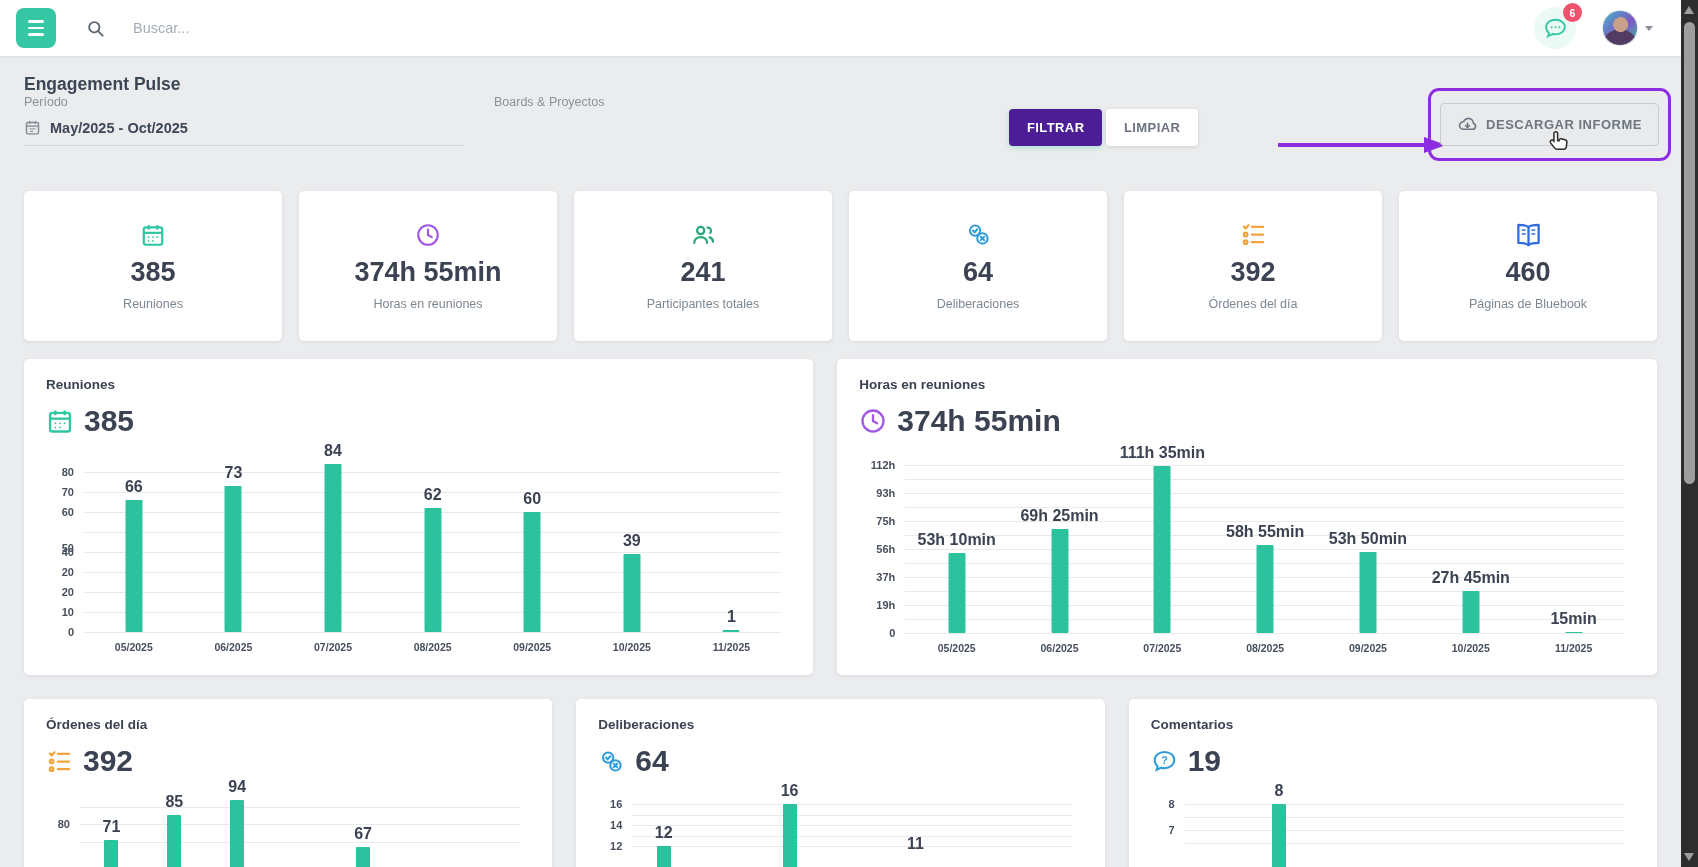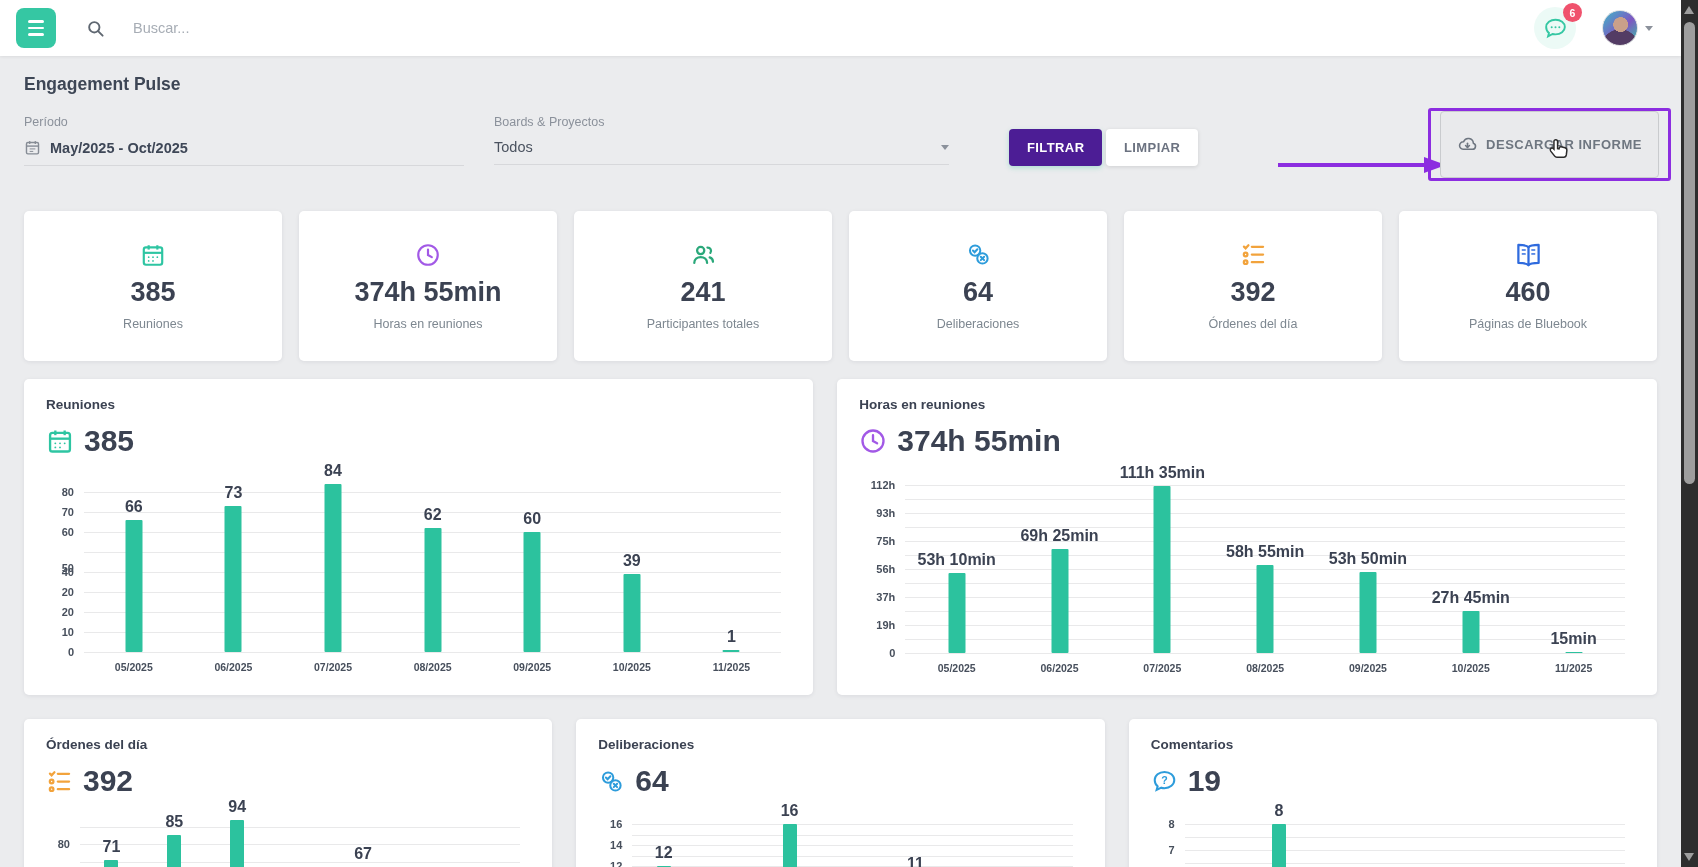--- a/index.html
+++ b/index.html
@@ -28,35 +28,35 @@
   .avatar { width:36px; height:36px; border-radius:50%;
     background:
       radial-gradient(circle at 52% 40%, #c9a08a 0 27%, rgba(0,0,0,0) 28%),
       radial-gradient(circle at 50% 108%, #533c64 0 45%, rgba(0,0,0,0) 46%),
       linear-gradient(135deg,#3fb8c9 0%, #7e57c2 55%, #35c7a3 100%);
     border:1px solid #e2e2e2; }
   .caret { width:0; height:0; border-left:4.5px solid transparent; border-right:4.5px solid transparent; border-top:5.5px solid #8b919b; }
 
   
   .content { position:relative; width:1681px; padding:18px 24px 0 24px; }
-  .page-title { font-size:17.5px; font-weight:bold; color:#3d4655; margin-bottom:20px; }
+  .page-title { font-size:17.5px; font-weight:bold; color:#3d4655; }
 
   
   .filter-row { position:relative; height:76px; }
   .field { position:absolute; top:0; }
   .field-period { left:0; width:440px; }
   .field-boards { left:470px; width:455px; }
   .field-label { font-size:12.5px; color:#8b919b; margin-bottom:10px; }
   .field-value { display:flex; align-items:center; gap:9px; font-size:14.5px; font-weight:bold; color:#3e4757; padding-bottom:9px; border-bottom:1px solid #d7d8db; cursor:pointer; }
   .field-boards .field-value { font-weight:normal; color:#4a525f; justify-content:space-between; }
   .btn { border:none; border-radius:4px; font-size:13px; font-weight:bold; letter-spacing:.4px; padding:11px 18px; cursor:pointer; font-family:"Liberation Sans",sans-serif; }
   .btn-filtrar { position:absolute; left:985px; top:14px; background:#4c1d95; color:#fff; box-shadow:0 2px 5px rgba(60,199,164,.35); }
   .btn-limpiar { position:absolute; left:1082px; top:14px; background:#ffffff; color:#6b7280; box-shadow:0 1px 4px rgba(0,0,0,.12); }
   .annot-arrow { position:absolute; left:1252px; top:40px; }
-  .annot-box { position:absolute; right:-14px; top:-7px; width:243px; height:73px; border:3px solid #8c2de0; border-radius:3px; display:flex; justify-content:center; }
+  .annot-box { position:absolute; right:-14px; top:-7px; width:243px; height:73px; border:3px solid #8c2de0; border-radius:11px; display:flex; align-items:center; justify-content:center; }
   .btn-download { position:relative; background:#e9eaec; color:#6e7680; border:1px solid #c9cbce; border-radius:4px; font-size:13px; font-weight:bold; letter-spacing:.5px; padding:10px 16px; display:flex; align-items:center; gap:8px; cursor:pointer; font-family:"Liberation Sans",sans-serif; }
   .hand-cursor { position:absolute; left:50%; top:26px; margin-left:-4px; z-index:6; }
 
   
   .kpi-row { display:flex; gap:17px; margin-top:20px; }
   .card { background:#fff; border-radius:5px; box-shadow:0 1px 4px rgba(25,30,50,.08); }
   .kpi-card { flex:1; height:150px; display:flex; flex-direction:column; align-items:center; justify-content:center; gap:9px; }
   .kpi-value { font-size:27px; font-weight:bold; color:#3b4252; }
   .kpi-label { font-size:12.5px; color:#7d8790; }
 
@@ -139,24 +139,20 @@
                 <line x1="16" y1="3" x2="16" y2="7"></line>
                 <line x1="8" y1="14" x2="16" y2="14" stroke-width="1.4"></line>
                 <line x1="8" y1="17.5" x2="13" y2="17.5" stroke-width="1.4"></line>
               </svg>
           </span>
           <span>May/2025 - Oct/2025</span>
         </div>
       </div>
       <div class="field field-boards">
         <div class="field-label">Boards &amp; Proyectos</div>
-        <div class="field-value">
-          <span>Todos</span>
-          <span class="caret"></span>
-        </div>
       </div>
       <button class="btn btn-filtrar">FILTRAR</button>
       <button class="btn btn-limpiar">LIMPIAR</button>
 
       <div class="annot-arrow">
         <svg width="172" height="20" viewBox="0 0 172 20">
             <line x1="2" y1="10" x2="150" y2="10" stroke="#8c2de0" stroke-width="4"></line>
             <polygon points="148,2 170,10 148,18" fill="#8c2de0"></polygon>
           </svg>
       </div>

